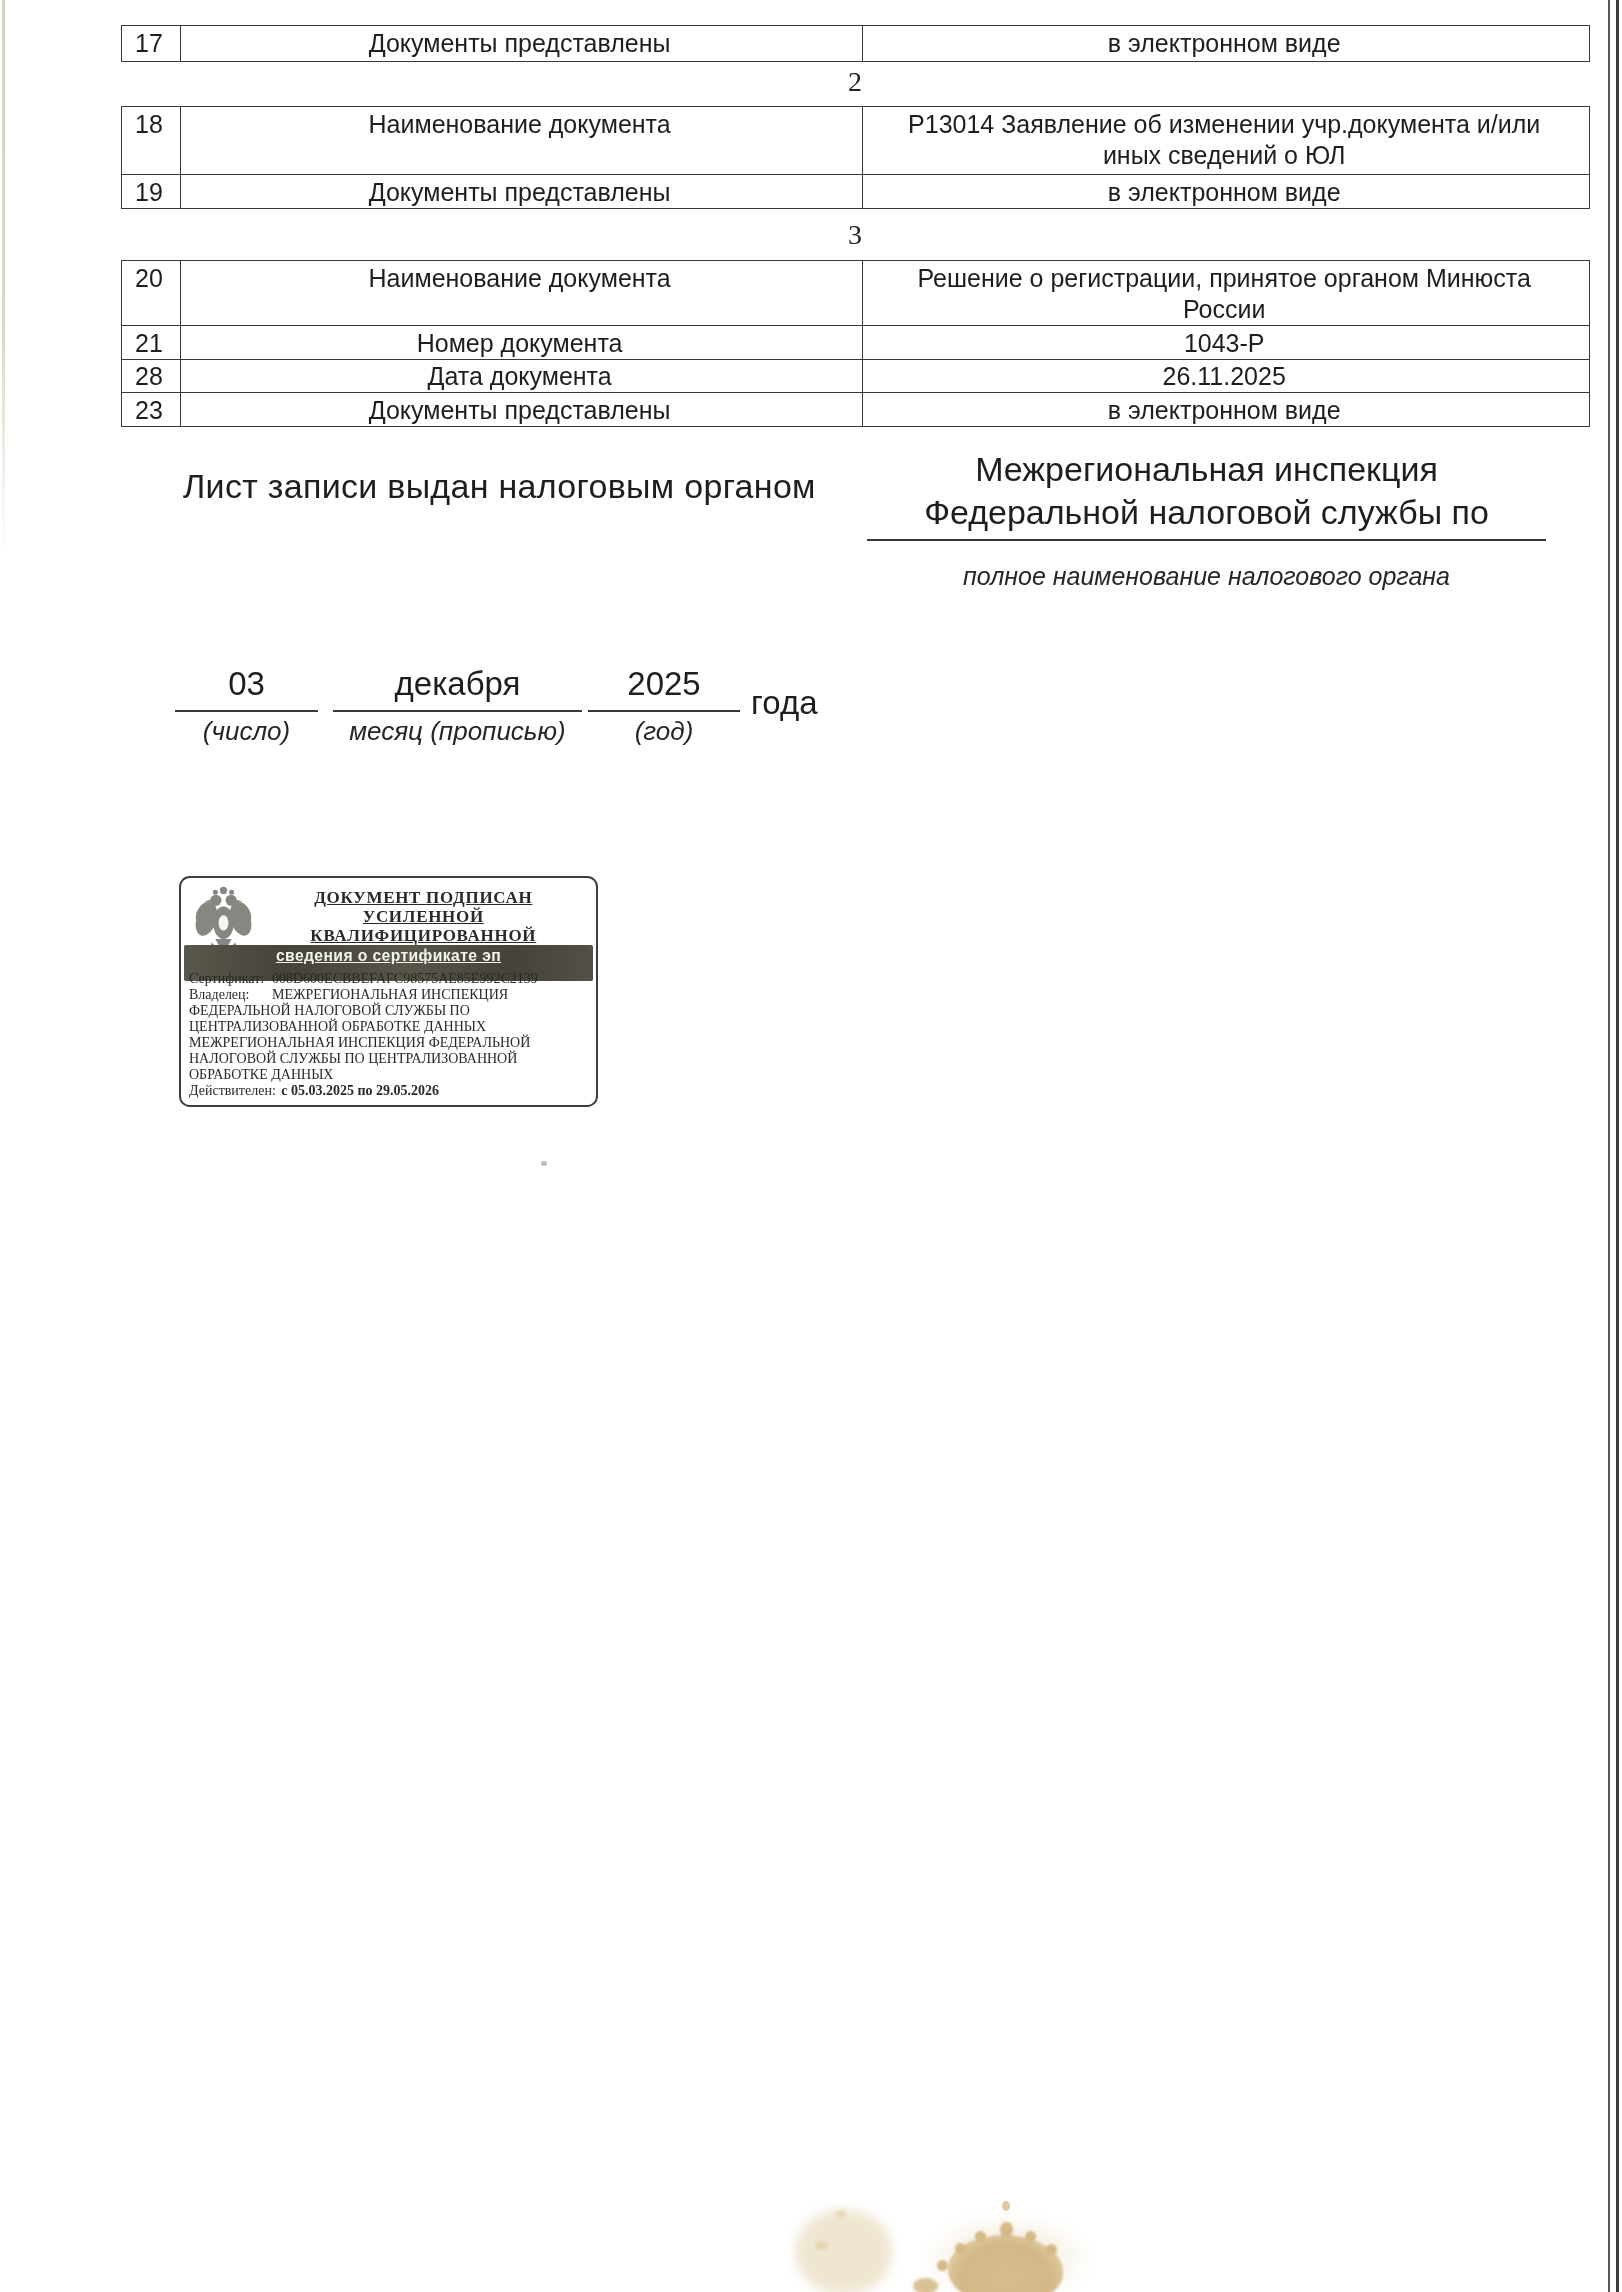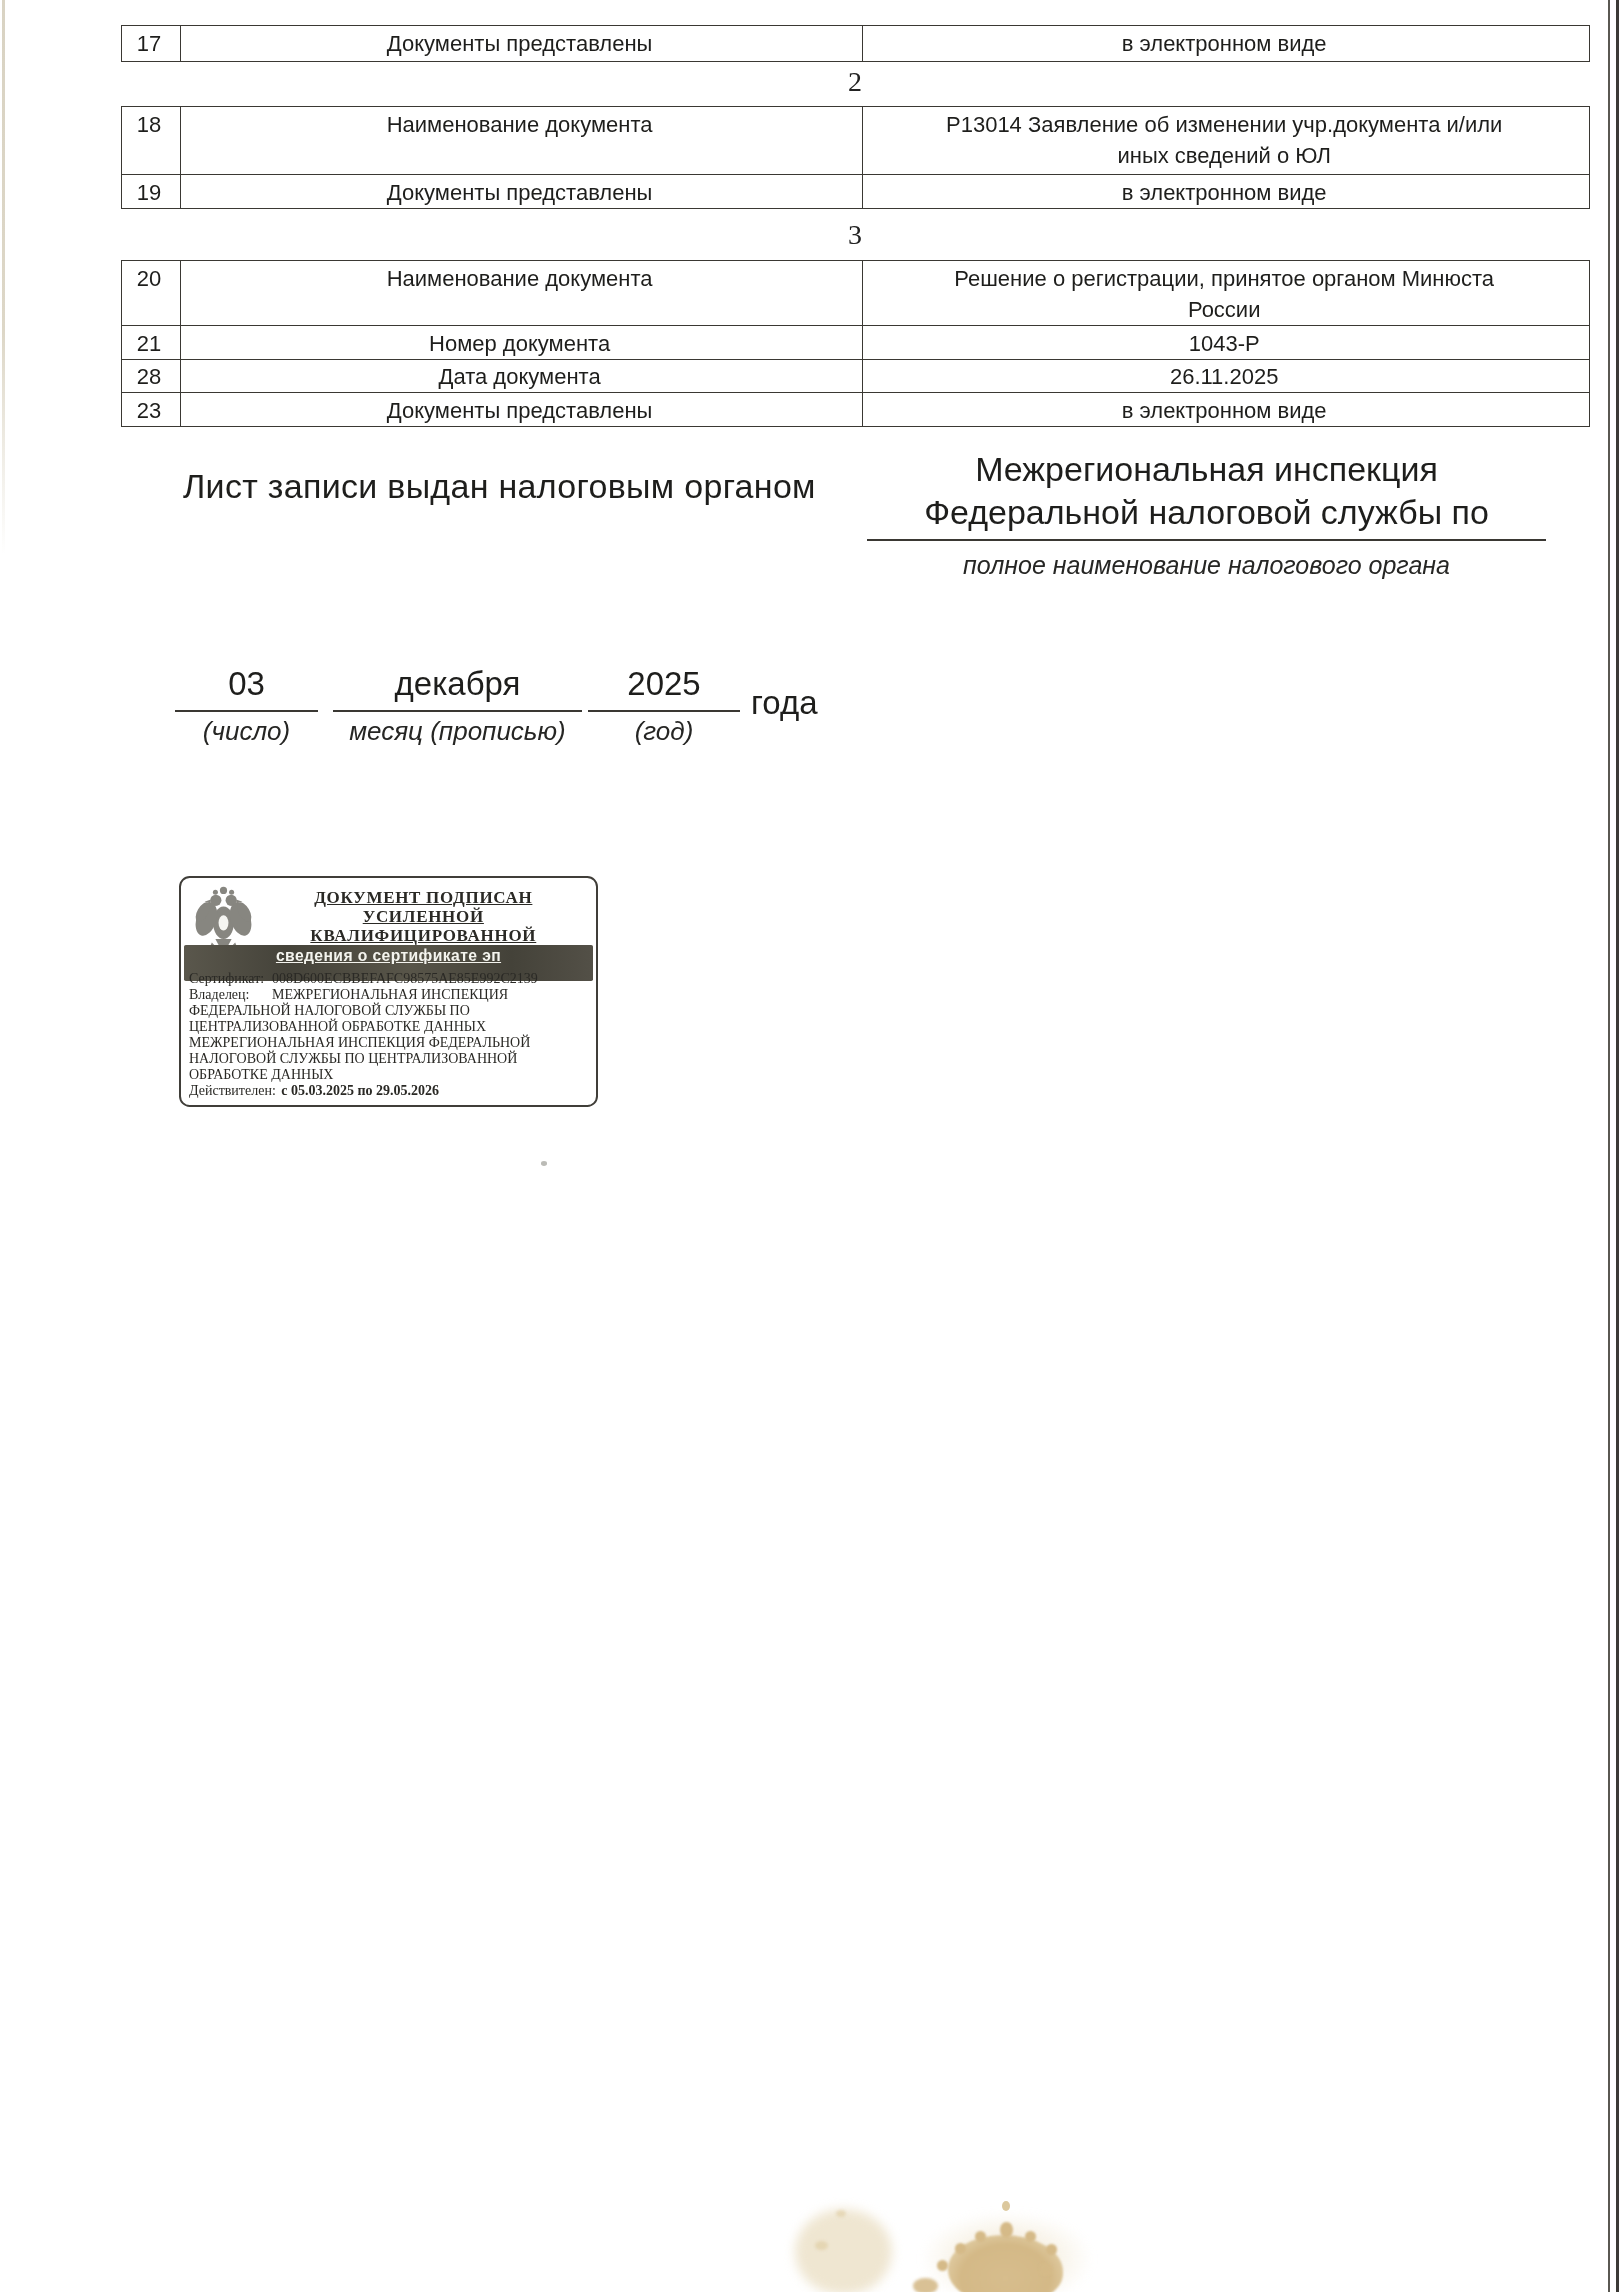--- a/index.html
+++ b/index.html
@@ -10,38 +10,38 @@
   
   .art-left{position:absolute;left:1.8px;top:0;width:3.6px;height:555px;
     background:linear-gradient(#d9d3c3 0%,#ddd7c7 60%,rgba(221,215,199,0) 100%);}
   .art-r1{position:absolute;left:1608px;top:0;width:1.8px;height:2293px;background:#5a5852;}
   .art-r2{position:absolute;left:1616px;top:0;width:2.7px;height:2293px;background:#3c3a36;}
   .speck{position:absolute;left:541px;top:1161px;width:6.3px;height:4.5px;border-radius:50%;
     background:rgba(75,75,62,.38);}
   
   table.doc{position:absolute;border-collapse:collapse;table-layout:fixed;}
   table.doc td{border:1.8px solid #3a3833;vertical-align:top;
-    font-size:22px;line-height:31px;padding:1.8px 3.6px 0 0;text-align:center;}
+    font-size:25px;line-height:31px;padding:1.8px 3.6px 0 0;text-align:center;}
   td.num{width:54px;text-align:center;padding:1.8px 0 0 0;}
   td.lab{width:678px;padding-left:9px;}
   td.val{width:722px;padding-left:7.2px;white-space:pre-line;margin-top:24px;}
   .t1{left:121px;top:25px;}
   .t2{left:121px;top:106px;}
   .t3{left:121px;top:260px;}
   tr.h40{height:36px;} tr.h76{height:68px;} tr.h38{height:34px;}
   tr.h70{height:63px;} tr.h37{height:33px;} tr.h35{height:31px;}
   .section-num{position:absolute;transform:translateX(-50%);left:855px;
     font-family:"Liberation Serif",serif;font-size:28px;color:#222;}
   .s2{top:66px;} .s3{top:219px;}
   
   .issued-by{position:absolute;left:183px;top:467px;font-size:34px;letter-spacing:0.3px;}
   .authority{position:absolute;left:867px;top:448px;width:679px;text-align:center;}
   .authority .a-line{font-size:34px;line-height:43px;}
   .authority .a-underline{margin-top:4.5px;border-top:2.7px solid #3a3833;height:0;}
-  .authority .a-caption{margin-top:10px;font-style:italic;font-size:25px;color:#262624;}
+  .authority .a-caption{margin-top:21px;font-style:italic;font-size:25px;color:#262624;}
   
   .date-cell{position:absolute;text-align:center;}
   .date-cell .d-val{font-size:33px;height:45px;border-bottom:2.7px solid #3a3833;}
   .date-cell .d-cap{margin-top:3.6px;font-style:italic;font-size:26px;color:#262624;}
   .dc-day{left:175px;top:665px;width:143px;}
   .dc-month{left:333px;top:665px;width:249px;}
   .dc-year{left:588px;top:665px;width:152px;}
   .date-suffix{position:absolute;left:751px;top:684px;font-size:33px;}
   
   .stamp{position:absolute;left:179px;top:876px;width:415px;height:227px;

